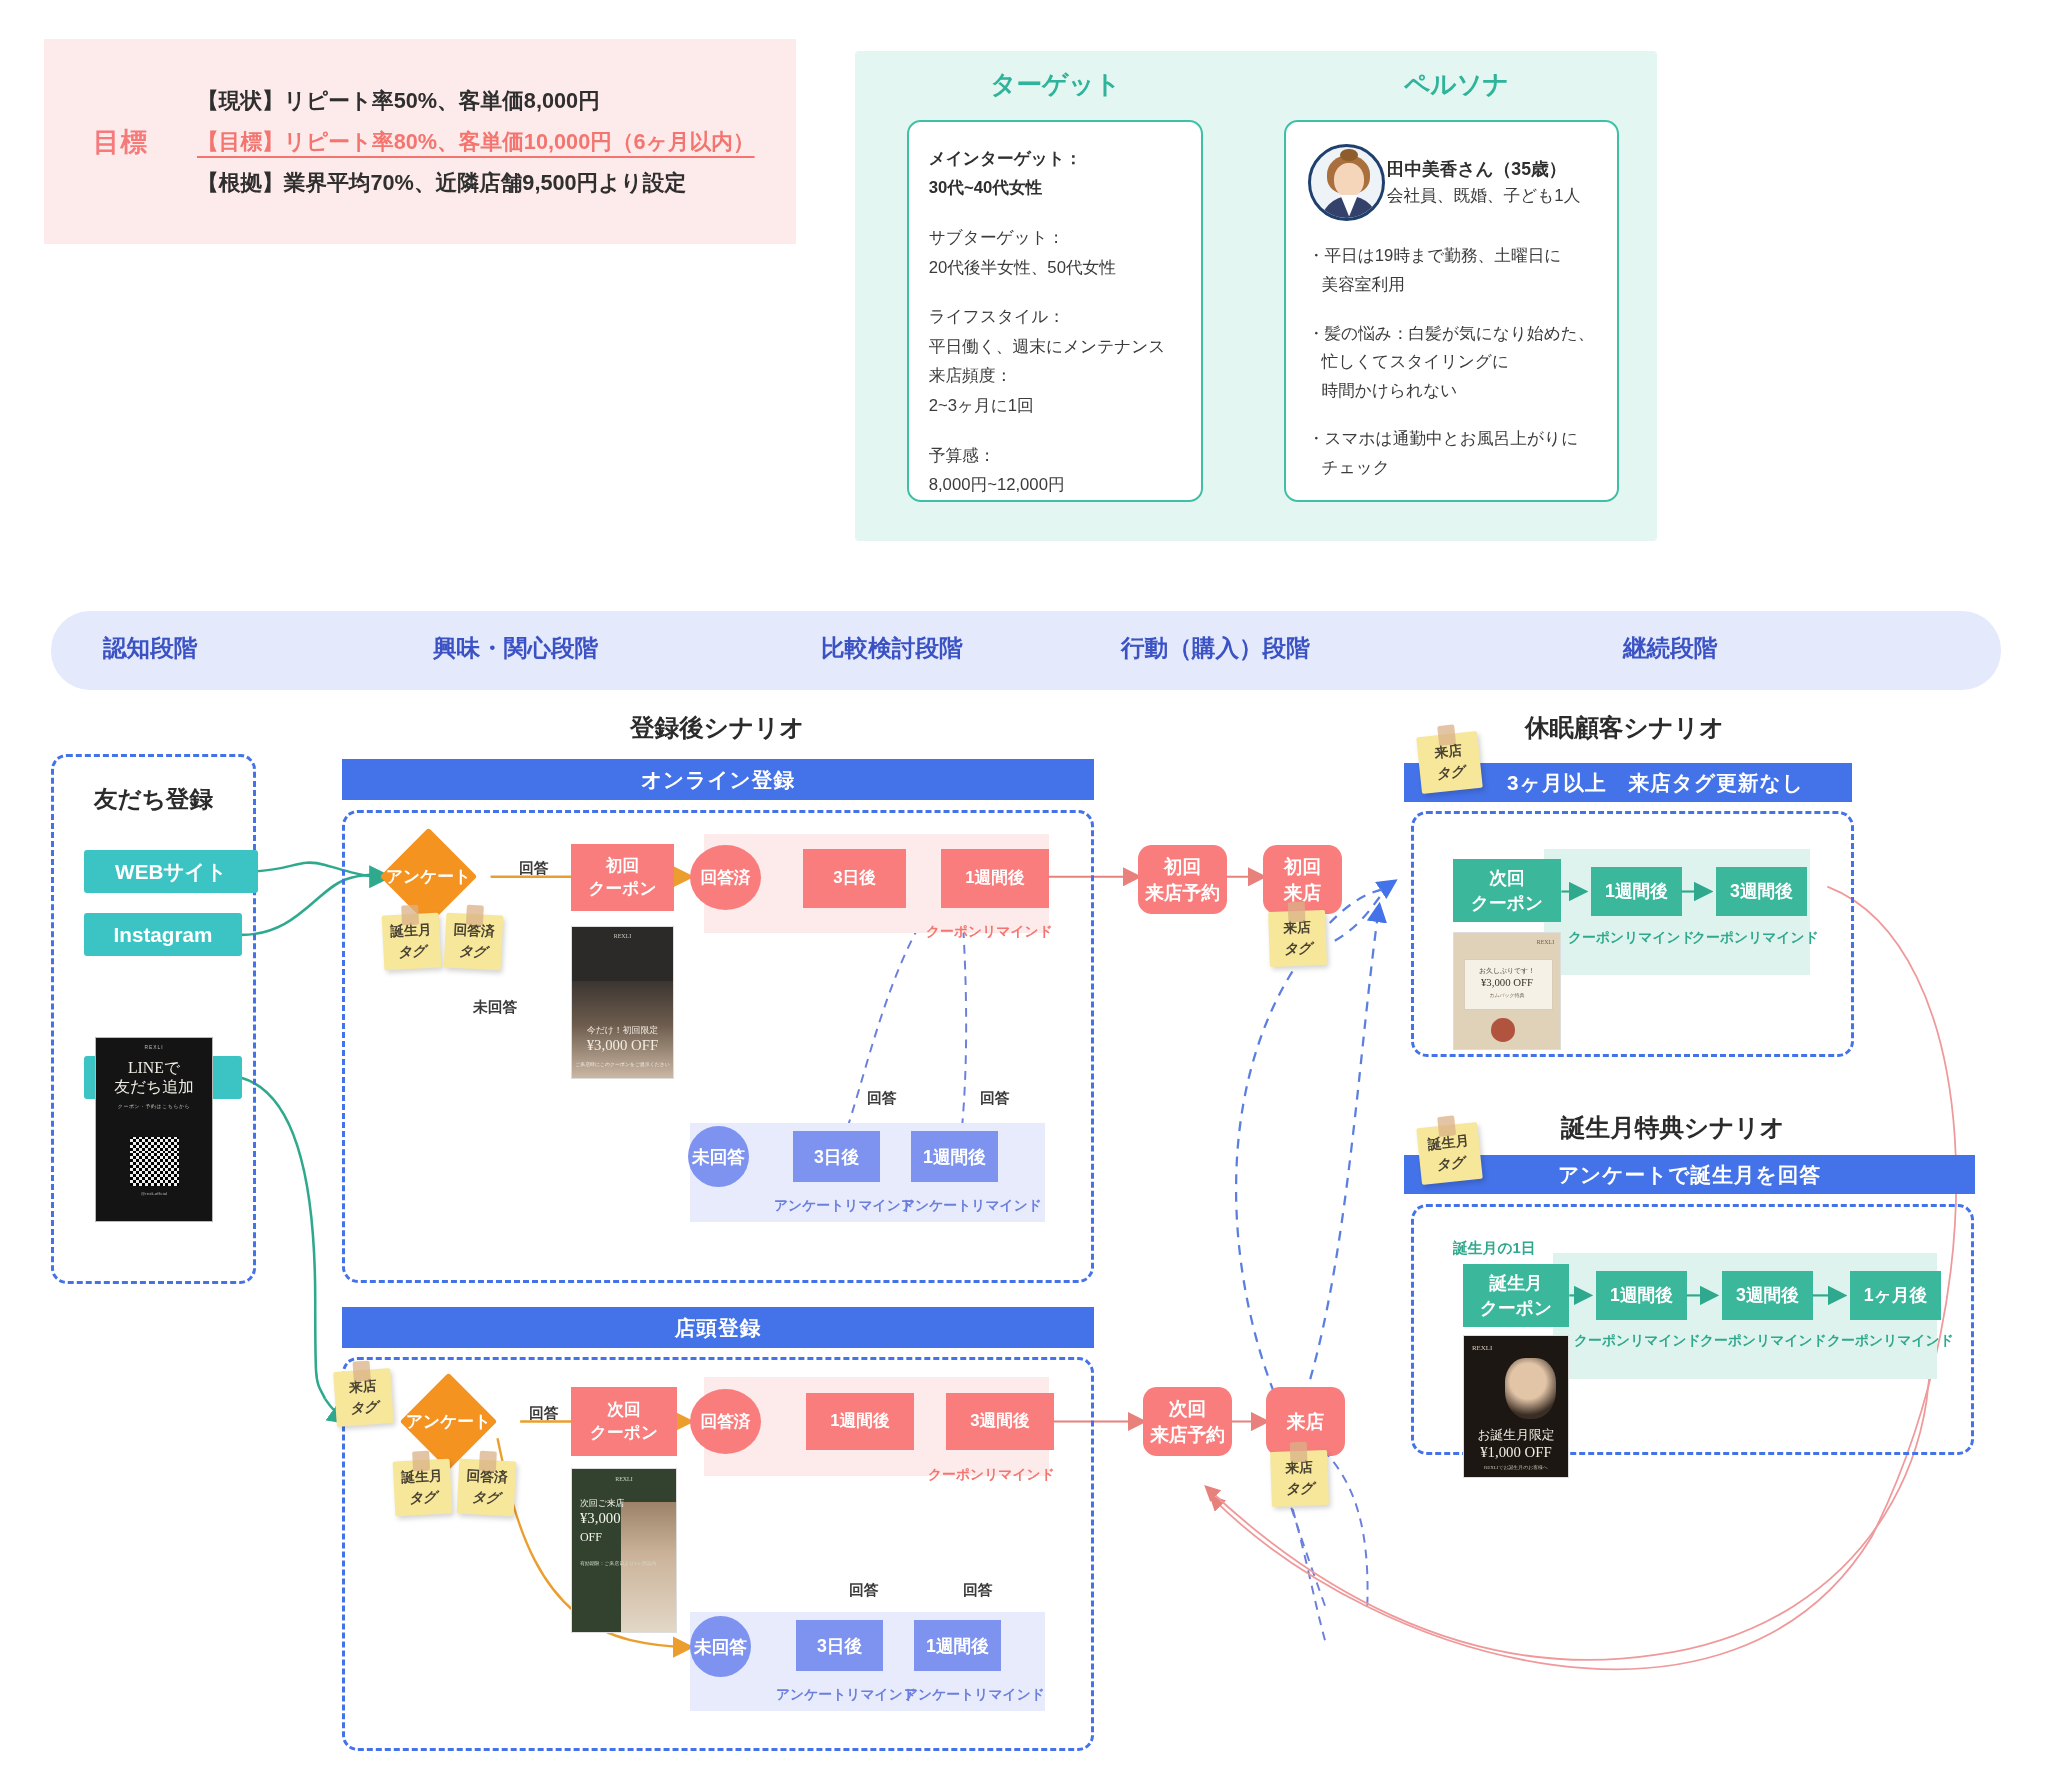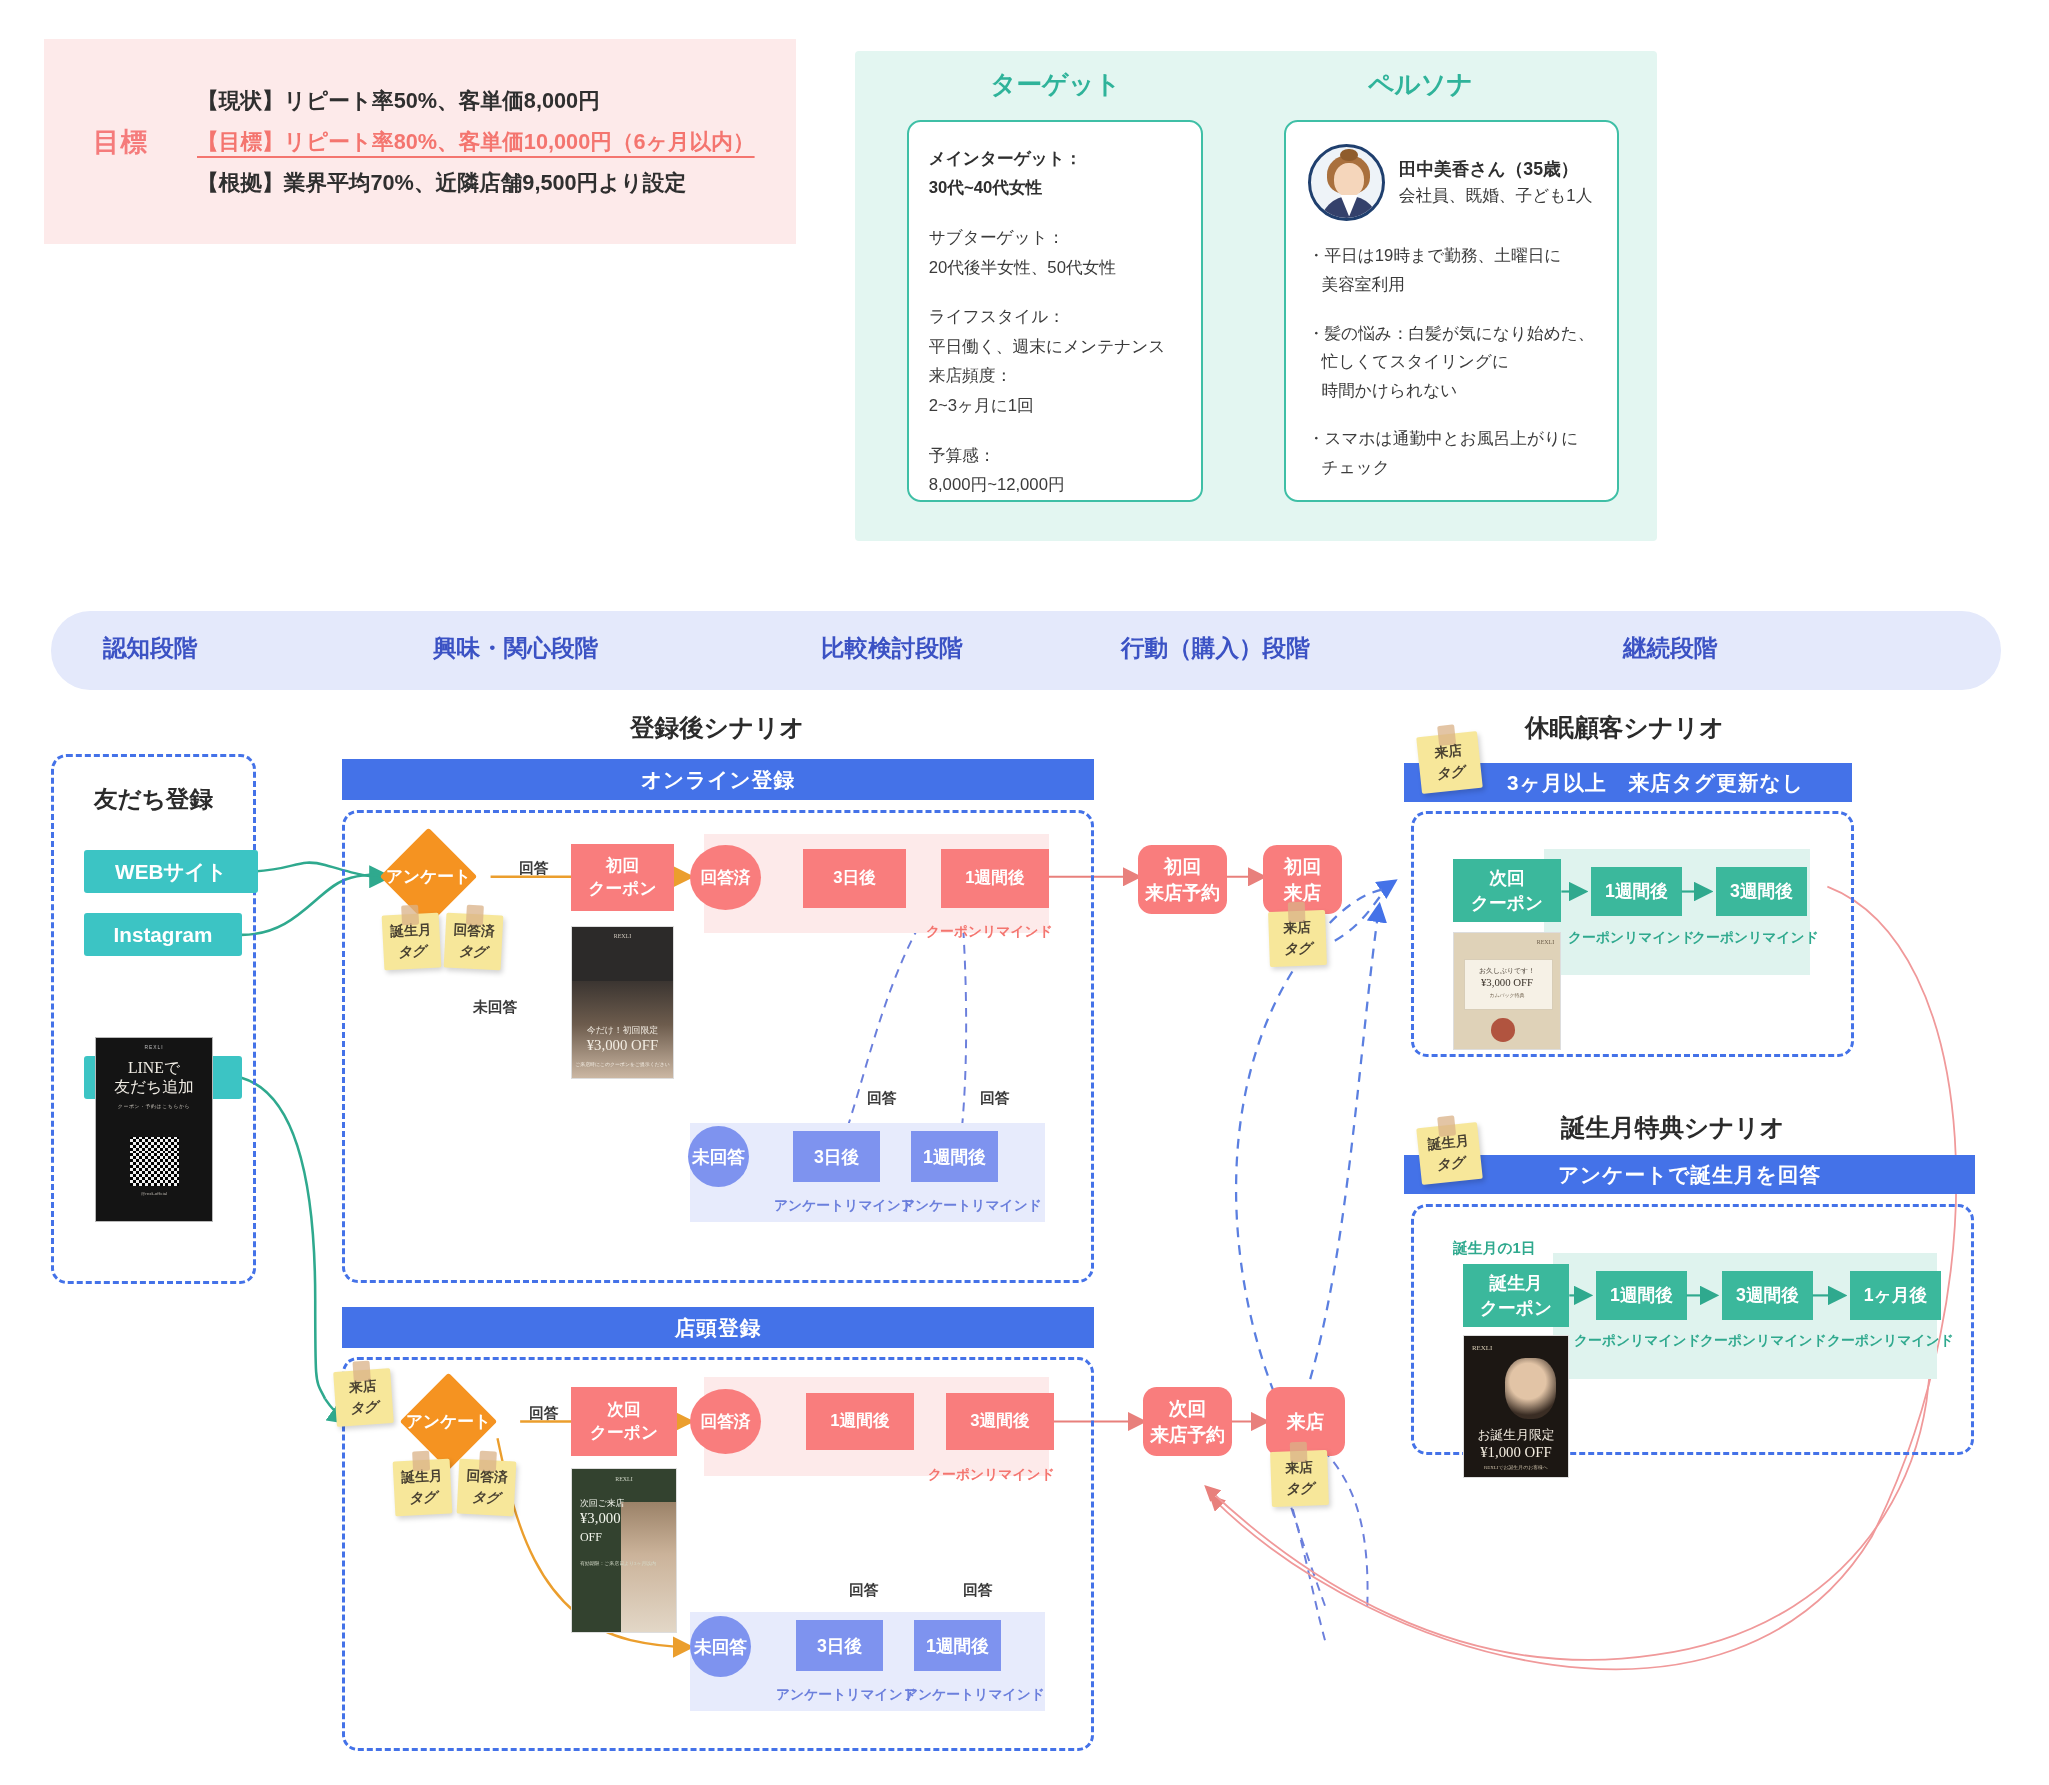--- a/index.html
+++ b/index.html
@@ -30,35 +30,35 @@
   
   #tp-panel{
     left:855px; top:51px; width:802px; height:490px;
     background:#e3f6f1; border-radius:3.9px;
   }
   .tp-title{
     position:absolute; top:67px; font-size:25.6px; font-weight:bold; color:#2fb39a;
     text-align:center;
   }
   #target-title{ left:855px; width:401px; }
-  #persona-title{ left:1220px; width:401px; }
+  #persona-title{ left:1256px; width:401px; }
 
   .tp-card{
     position:absolute; background:#fff;
     border:2.5px solid #3fbfa6; border-radius:13.8px;
   }
   #target-card{ left:907px; top:120px; width:296px; height:382px; padding:21.7px 19.7px; }
   #persona-card{ left:1284px; top:120px; width:335px; height:382px; padding:21.7px 21.7px; }
 
   .t-line{ font-size:16.7px; line-height:1.78; color:#3b3b3b; white-space:nowrap;}
   .t-line.b{ font-weight:bold; color:#2f2f2f; }
   .t-gap{ height:19.7px; }
 
   
-  #persona-head{ display:flex; align-items:center; gap:14px; margin-bottom:21.7px;}
+  #persona-head{ display:flex; align-items:center; gap:2px; margin-bottom:21.7px;}
   #avatar{ width:77px; height:77px; border-radius:50%; border:3px solid #1f3f6e;
            background:#eef3f8; position:relative; overflow:hidden; flex:none;}
   #avatar .hair{ position:absolute; left:16.7px; top:7.9px; width:43px; height:39px;
                  background:#a9703d; border-radius:50% 50% 42% 42%; }
   #avatar .face{ position:absolute; left:23.6px; top:16.7px; width:29.6px; height:34px;
                  background:#f5d6bb; border-radius:48%; }
   #avatar .bun{ position:absolute; left:29.6px; top:2px; width:17.7px; height:12.8px;
                 background:#8f5c2c; border-radius:50%;}
   #avatar .body{ position:absolute; left:8.9px; top:49px; width:59px; height:33px;
                  background:#34416b; border-radius:29.6px 29.6px 0 0;}

